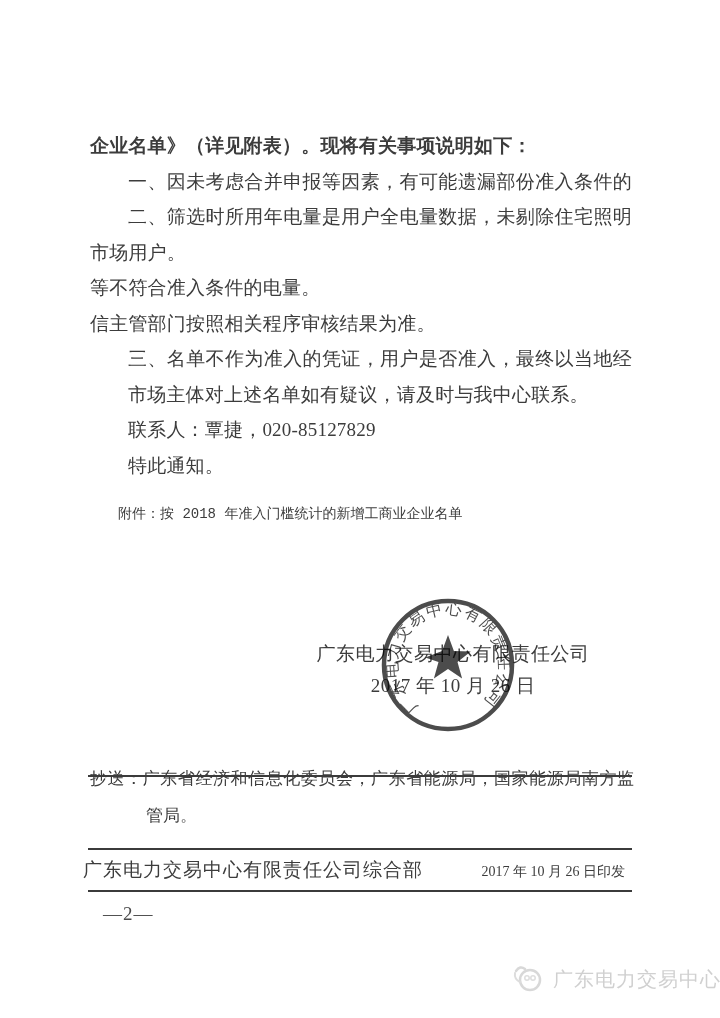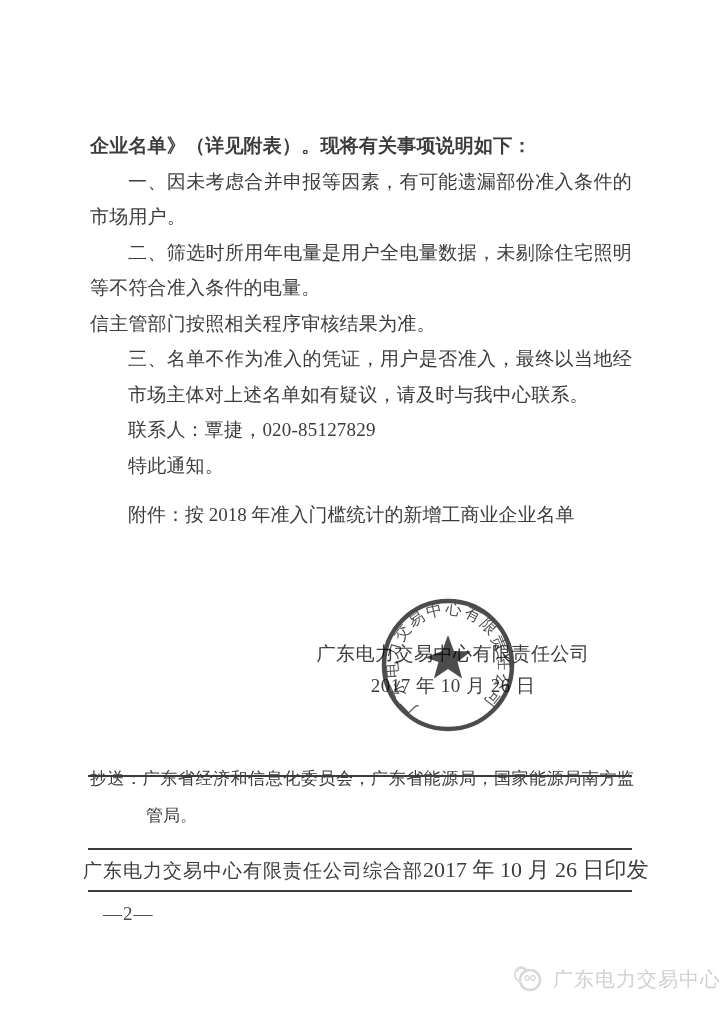--- a/index.html
+++ b/index.html
@@ -14,22 +14,23 @@
   
   .body-lines{
     position:absolute;left:90px;top:128px;width:542px;
     font-size:19px;line-height:35.5px;
     letter-spacing:0.2px;
   }
   .bline{white-space:nowrap;}
   .bline.just{white-space:normal;text-align:justify;text-align-last:justify;}
   .attachment{
     position:absolute;left:90px;top:497px;width:542px;
-    font-size:19px;line-height:35px;padding-left:2em;box-sizing:border-box;
+    font-size:14px;line-height:35px;padding-left:2em;box-sizing:border-box;
     white-space:nowrap;
+    font-family:Liberation Mono, monospace;
   }
   
   .signature{
     position:absolute;left:163px;top:642px;width:580px;
     text-align:center;
   }
   .sig-company{font-size:19px;letter-spacing:0.5px;line-height:24px;}
   .sig-date{font-size:19px;letter-spacing:0.5px;line-height:24px;margin-top:8px;}
   
   .seal{
@@ -46,21 +47,21 @@
     font-size:17px;line-height:36.5px;
   }
   .cc-line-1{text-align:justify;text-align-last:justify;}
   .cc-line-2{padding-left:56px;}
   .issuer-row{
     position:absolute;left:83px;top:852px;width:542px;
     display:flex;justify-content:space-between;align-items:baseline;
     line-height:36px;
   }
   .issuer{font-size:19px;letter-spacing:1px;white-space:nowrap;}
-  .print-date{font-size:22px;white-space:nowrap;}
+  .print-date{font-size:14px;white-space:nowrap;}
   .page-number{
     position:absolute;left:103px;top:899px;
     font-size:19px;line-height:30px;color:#4a4a4a;letter-spacing:1px;
   }
   
   .watermark{
     position:absolute;left:512px;top:963px;
     display:flex;align-items:center;gap:7px;
   }
   .wm-text{
@@ -70,22 +71,22 @@
   }
 </style>
 </head>
 <body>
 
 <div class="page">
 
   <div class="body-lines">
       <div class="bline" style="padding-left: 0em; font-weight: bold;">企业名单》（详见附表）。现将有关事项说明如下：</div>
       <div class="bline just" style="padding-left: 2em;">一、因未考虑合并申报等因素，有可能遗漏部份准入条件的</div>
+      <div class="bline just" style="padding-left: 2em;">二、筛选时所用年电量是用户全电量数据，未剔除住宅照明</div>
       <div class="bline" style="padding-left: 0em;">市场用户。</div>
-      <div class="bline just" style="padding-left: 2em;">二、筛选时所用年电量是用户全电量数据，未剔除住宅照明</div>
       <div class="bline" style="padding-left: 0em;">等不符合准入条件的电量。</div>
       <div class="bline" style="padding-left: 0em;">信主管部门按照相关程序审核结果为准。</div>
       <div class="bline just" style="padding-left: 2em;">三、名单不作为准入的凭证，用户是否准入，最终以当地经</div>
       <div class="bline" style="padding-left: 2em;">市场主体对上述名单如有疑议，请及时与我中心联系。</div>
       <div class="bline" style="padding-left: 2em;">联系人：覃捷，020-85127829</div>
       <div class="bline" style="padding-left: 2em;">特此通知。</div>
     </div>
 
   <div class="attachment">附件：按 2018 年准入门槛统计的新增工商业企业名单</div>
 

